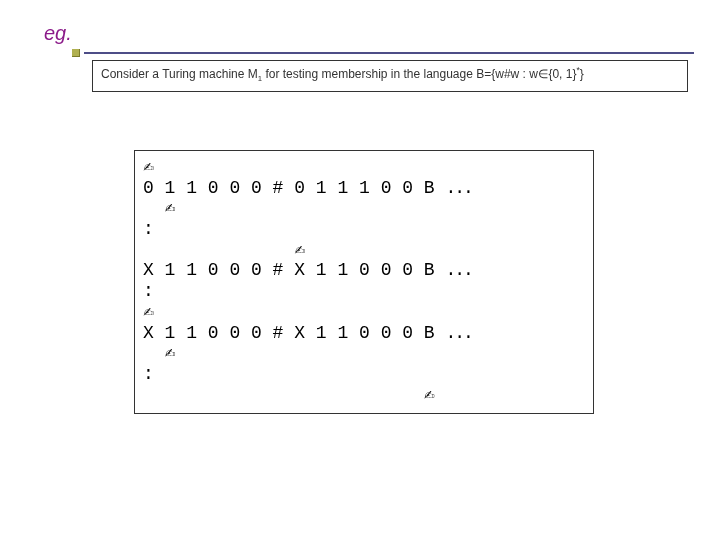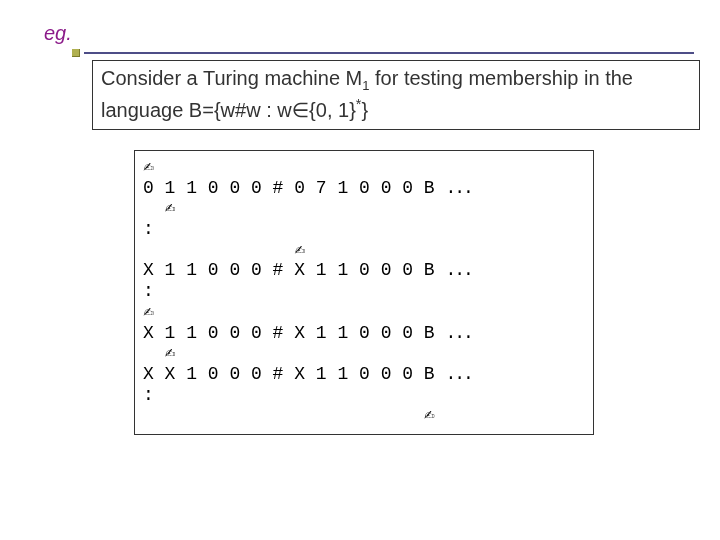--- a/index.html
+++ b/index.html
@@ -43,22 +43,22 @@
     height: 8px;
     background: #b0b050;
     box-shadow: inset -1px -1px 0 #7a7a2a;
   }
   .consider-box {
     position: absolute;
     top: 60px;
     left: 92px;
     width: 578px;
     border: 1.5px solid #333;
-    padding: 4px 20px 6px 8px;
-    font-size: 20px;
+    padding: 4px 8px 6px 8px;
+    font-size: 12px;
     line-height: 1.3;
     color: #333;
     font-family: Verdana, Geneva, sans-serif;
   }
   .consider-box sub { font-size: 0.65em; vertical-align: sub; }
   .consider-box sup { font-size: 0.72em; vertical-align: super; }
   .tape-box {
     position: absolute;
     top: 150px;
     left: 134px;
@@ -84,27 +84,26 @@
   <div class="eg-dot"></div>
   <div class="eg-underline"></div>
 
   <div class="consider-box">
     <span>Consider a Turing machine M</span><sub>1</sub>
     <span> for testing membership in the language B={w#w : w</span><span>∈</span><span>{0, 1}</span><sup>*</sup><span>}</span>
   </div>
 
   <div class="tape-box">
     <div class="row"><span>✍</span></div>
-    <div class="row"><span>0 1 1 0 0 0 # 0 7 1 0 0 0 B </span><span class="ell">...</span></div>
+    <div class="row"><span>0 1 1 0 0 0 # 0 1 1 1 0 0 B </span><span class="ell">...</span></div>
     <div class="row"><span>  ✍</span></div>
     <div class="row"><span>:</span></div>
     <div class="row"><span>              ✍</span></div>
     <div class="row"><span>X 1 1 0 0 0 # X 1 1 0 0 0 B </span><span class="ell">...</span></div>
     <div class="row"><span>:</span></div>
     <div class="row"><span>✍</span></div>
     <div class="row"><span>X 1 1 0 0 0 # X 1 1 0 0 0 B </span><span class="ell">...</span></div>
     <div class="row"><span>  ✍</span></div>
-    <div class="row"><span>X X 1 0 0 0 # X 1 1 0 0 0 B </span><span class="ell">...</span></div>
     <div class="row"><span>:</span></div>
     <div class="row"><span>                          ✍</span></div>
   </div>
 
 </div>
 
 </body></html>

